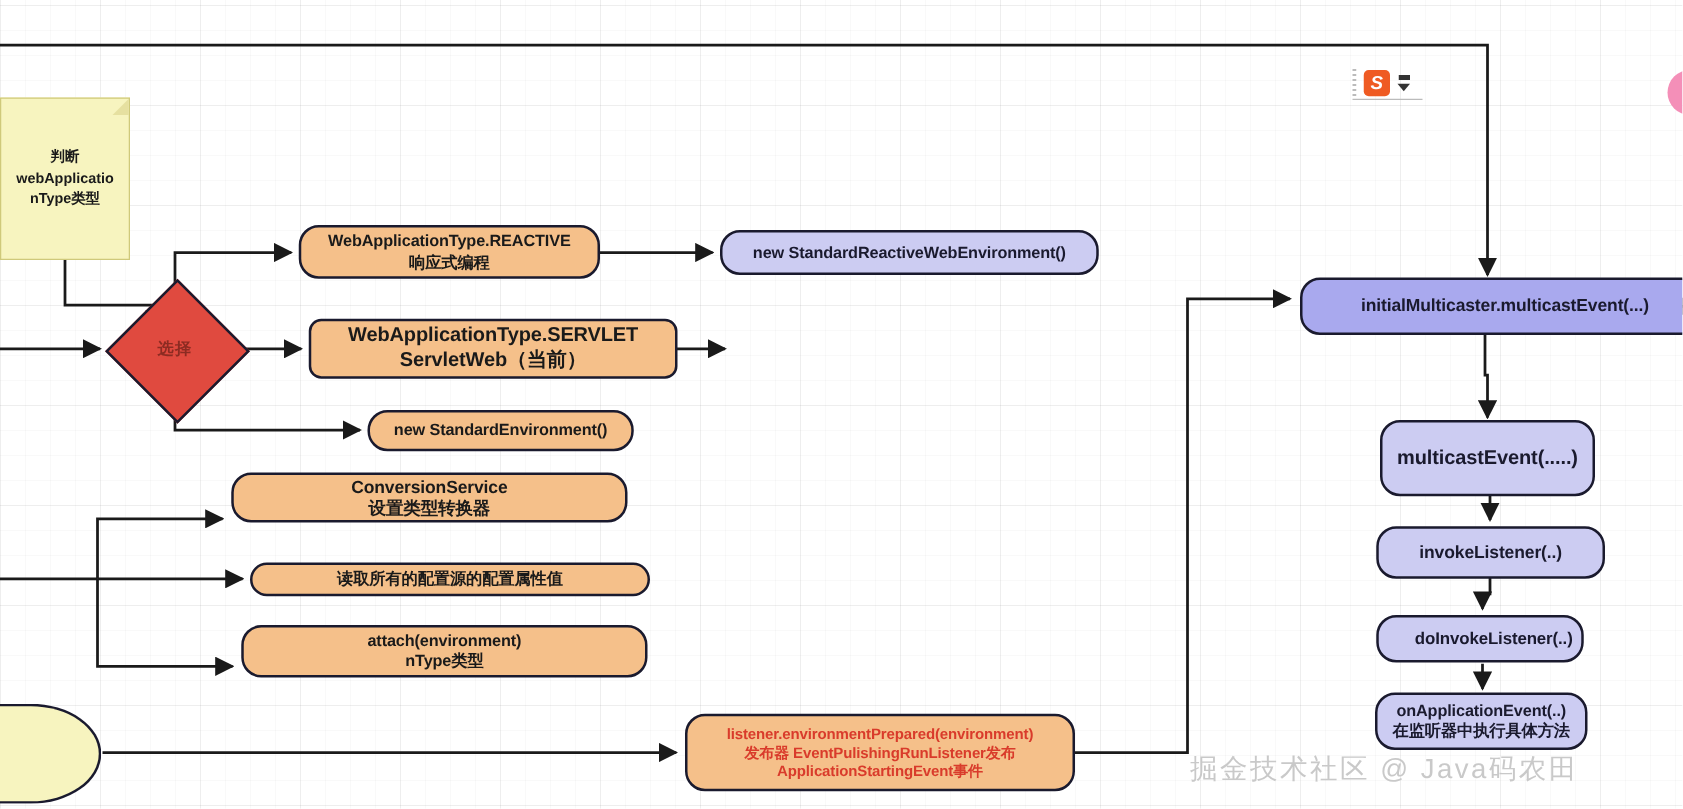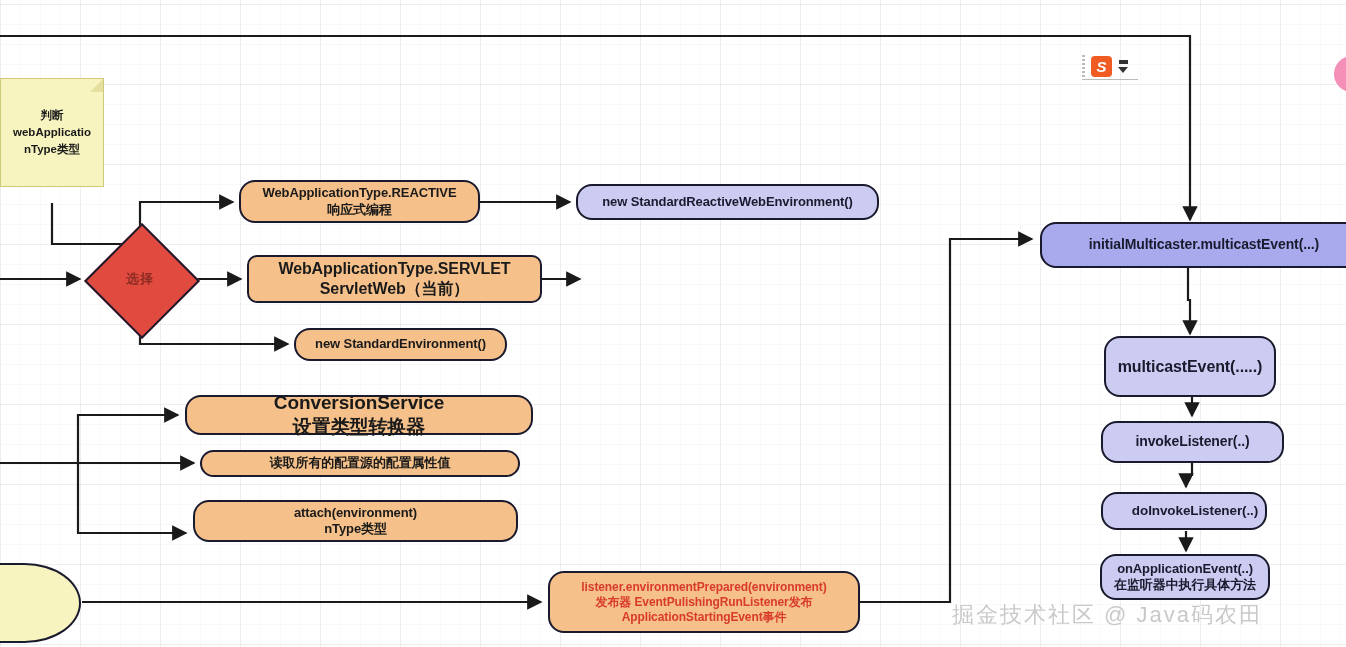--- a/index.html
+++ b/index.html
@@ -208,39 +208,39 @@
       <path d="M 1188 268 L 1188 300 L 1190 300 L 1190 334" marker-end="url(#arrow)"></path>
 
       <path d="M 1192 385 L 1192 416" marker-end="url(#arrow)"></path>
 
       <path d="M 1192 462 L 1192 475 L 1186 475 L 1186 487" marker-end="url(#arrow)"></path>
 
       <path d="M 1186 531 L 1186 551" marker-end="url(#arrow)"></path>
     </g>
   </svg>
 
-  <div class="note" style="left:0px; top:78px; width:104px; height:109px; font-size:11.5px;">判断
+  <div class="note" style="left:0px; top:78px; width:104px; height:130px; font-size:11.5px;">判断
 webApplicatio
 nType类型</div>
 
   <div class="diamond" style="left:101px; top:240px; width:78px; height:78px;"></div>
   <div class="diamond-label" style="left:101px; top:240px; width:78px; height:78px; font-size:13px;">选择</div>
 
   <div class="node rounded orange" style="left:239px; top:180px; width:241px; height:43px; font-size:13px;">WebApplicationType.REACTIVE
 响应式编程</div>
 
   <div class="node rounded orange" style="left:247px; top:255px; width:295px; height:48px; font-size:16px;border-radius:10px;">WebApplicationType.SERVLET
 ServletWeb（当前）</div>
 
   <div class="node rounded orange" style="left:294px; top:328px; width:213px; height:33px; font-size:13px;">new StandardEnvironment()</div>
 
   <div class="node rounded purple" style="left:576px; top:184px; width:303px; height:36px; font-size:13px;">new StandardReactiveWebEnvironment()</div>
 
 
-  <div class="node rounded orange" style="left:185px; top:395px; width:348px; height:40px; font-size:19px;">ConversionService
+  <div class="node rounded orange" style="left:185px; top:378px; width:317px; height:40px; font-size:14px;">ConversionService
 设置类型转换器</div>
 
   <div class="node rounded orange" style="left:200px; top:450px; width:320px; height:27px; font-size:13px;">读取所有的配置源的配置属性值</div>
 
   <div class="node rounded orange" style="left:193px; top:500px; width:325px; height:42px; font-size:13px;">attach(environment)
 nType类型</div>
 
   <div class="ellipse-cut" style="left:-32px; top:563px; width:113px; height:80px;"></div>
 
   <div class="node rounded orange-red-text" style="left:548px; top:571px; width:312px; height:62px; font-size:12px;">listener.environmentPrepared(environment)

